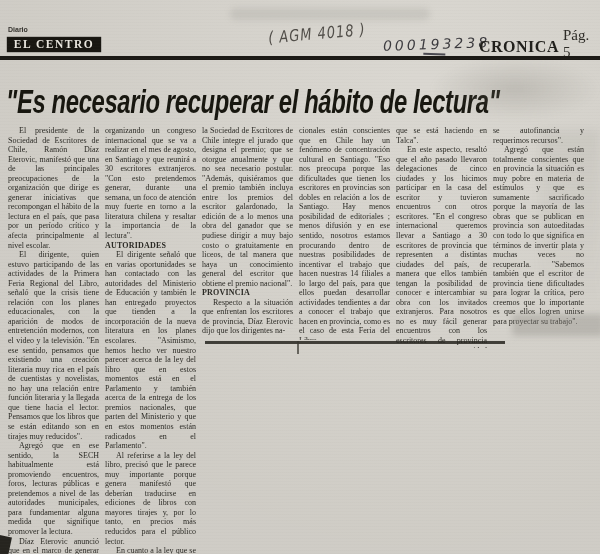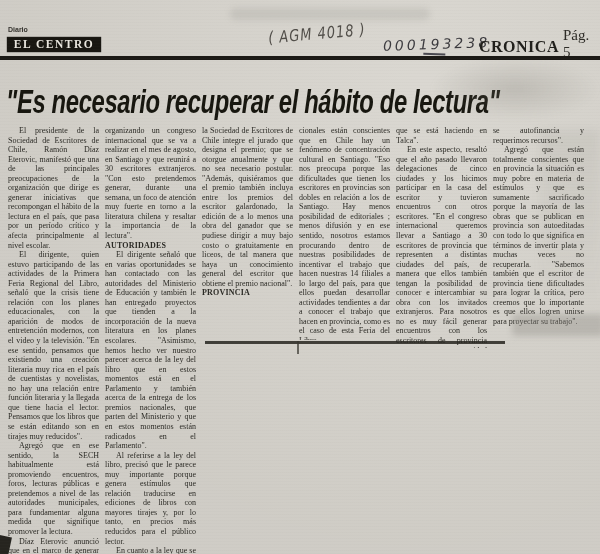--- a/index.html
+++ b/index.html
@@ -87,26 +87,27 @@
   <div class="col" id="col-1">
       <p class="para">El presidente de la Sociedad de Escritores de Chile, Ramón Díaz Eterovic, manifestó que una de las principales preocupaciones de la organización que dirige es generar iniciativas que recompongan el hábito de la lectura en el país, que pasa por un período crítico y afecta principalmente al nivel escolar.</p>
       <p class="para">El dirigente, quien estuvo participando de las actividades de la Primera Feria Regional del Libro, señaló que la crisis tiene relación con los planes educacionales, con la aparición de modos de entretención modernos, con el video y la televisión. "En ese sentido, pensamos que existiendo una creación literaria muy rica en el país de cuentistas y novelistas, no hay una relación entre función literaria y la llegada que tiene hacia el lector. Pensamos que los libros que se están editando son en tirajes muy reducidos".</p>
       <p class="para">Agregó que en ese sentido, la SECH habitualmente está promoviendo encuentros, foros, lecturas públicas e pretendemos a nivel de las autoridades municipales, para fundamentar alguna medida que signifique promover la lectura.</p>
       <p class="para">Díaz Eterovic anunció que en el marco de generar estímulos se encuentran</p>
     </div>
   <div class="col" id="col-2">
       <p class="cont">organizando un congreso internacional que se va a realizar en el mes de agosto, en Santiago y que reunirá a 30 escritores extranjeros. "Con esto pretendemos generar, durante una semana, un foco de atención muy fuerte en torno a la literatura chilena y resaltar la importancia de la lectura".</p>
       <p class="subhead">AUTORIDADES</p>
       <p class="para">El dirigente señaló que en varias oportunidades se han contactado con las autoridades del Ministerio de Educación y también le han entregado proyectos que tienden a la incorporación de la nueva literatura en los planes escolares. "Asimismo, hemos hecho ver nuestro parecer acerca de la ley del libro que en estos momentos está en el Parlamento y también acerca de la entrega de los premios nacionales, que parten del Ministerio y que en estos momentos están radicados en el Parlamento".</p>
-      <p class="para">Al referirse a la ley del libro, precisó que le parece muy importante porque genera estímulos que relación traducirse en ediciones de libros con mayores tirajes y, por lo tanto, en precios más reducidos para el público lector.</p>
+      <p class="para">Al referirse a la ley del libro, precisó que le parece muy importante porque genera manifestó que deberían traducirse en ediciones de libros con mayores tirajes y, por lo tanto, en precios más reducidos para el público lector.</p>
       <p class="para">En cuanto a la ley que se refiere a la entrega de los premios nacionales, explicó que están solicitando que</p>
     </div>
   <div class="col" id="col-3">
       <p class="cont">la Sociedad de Escritores de Chile integre el jurado que designa el premio; que se otorgue anualmente y que no sea necesario postular. "Además, quisiéramos que el premio también incluya entre los premios del escritor galardonado, la edición de a lo menos una obra del ganador que se pudiese dirigir a muy bajo costo o gratuitamente en liceos, de tal manera que haya un conocimiento general del escritor que obtiene el premio nacional".</p>
       <p class="subhead">PROVINCIA</p>
+      <p class="para">Respecto a la situación que enfrentan los escritores de provincia, Díaz Eterovic dijo que los dirigentes na-</p>
     </div>
   <div class="col" id="col-4">
       <p class="cont">cionales están conscientes que en Chile hay un fenómeno de concentración cultural en Santiago. "Eso nos preocupa porque las dificultades que tienen los escritores en provincias son dobles en relación a los de Santiago. Hay menos posibilidad de editoriales ; menos difusión y en ese sentido, nosotros estamos procurando dentro de nuestras posibilidades de incentivar el trabajo que hacen nuestras 14 filiales a lo largo del país, para que ellos puedan desarrollar actividades tendientes a dar a conocer el trabajo que hacen en provincia, como es el caso de esta Feria del Libro</p>
     </div>
   <div class="col" id="col-5">
       <p class="cont">que se está haciendo en Talca".</p>
       <p class="para">En este aspecto, resaltó que el año pasado llevaron delegaciones de cinco ciudades y los hicimos participar en la casa del escritor y tuvieron encuentros con otros escritores. "En el congreso internacional queremos llevar a Santiago a 30 escritores de provincia que representen a distintas ciudades del país, de manera que ellos también tengan la posibilidad de conocer e intercambiar su obra con los invitados extranjeros. Para nosotros no es muy fácil generar encuentros con los escritores de provincia porque somos una entidad que</p>
     </div>
   <div class="col" id="col-6">
       <p class="cont">se autofinancia y requerimos recursos".</p>

